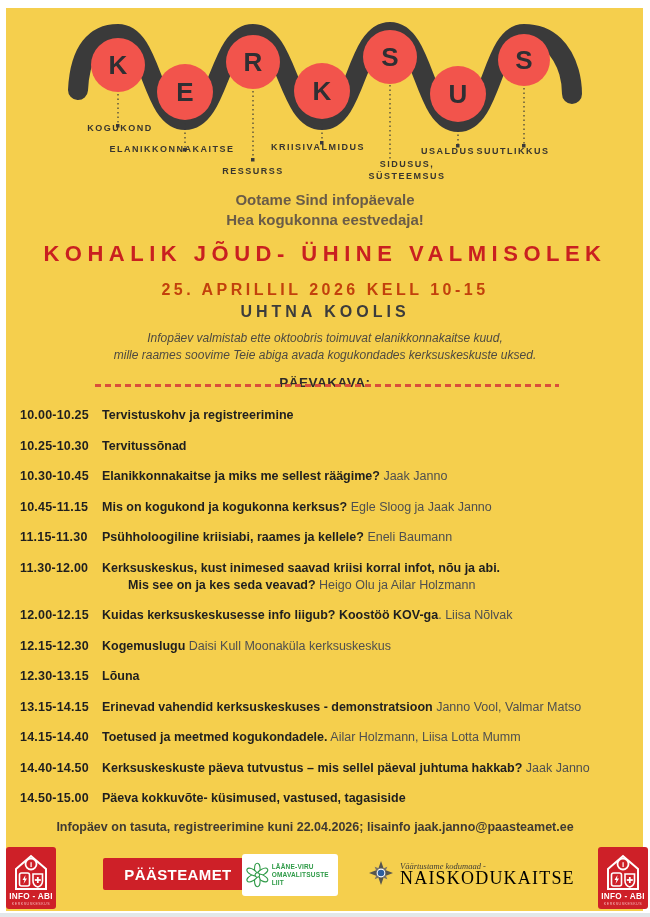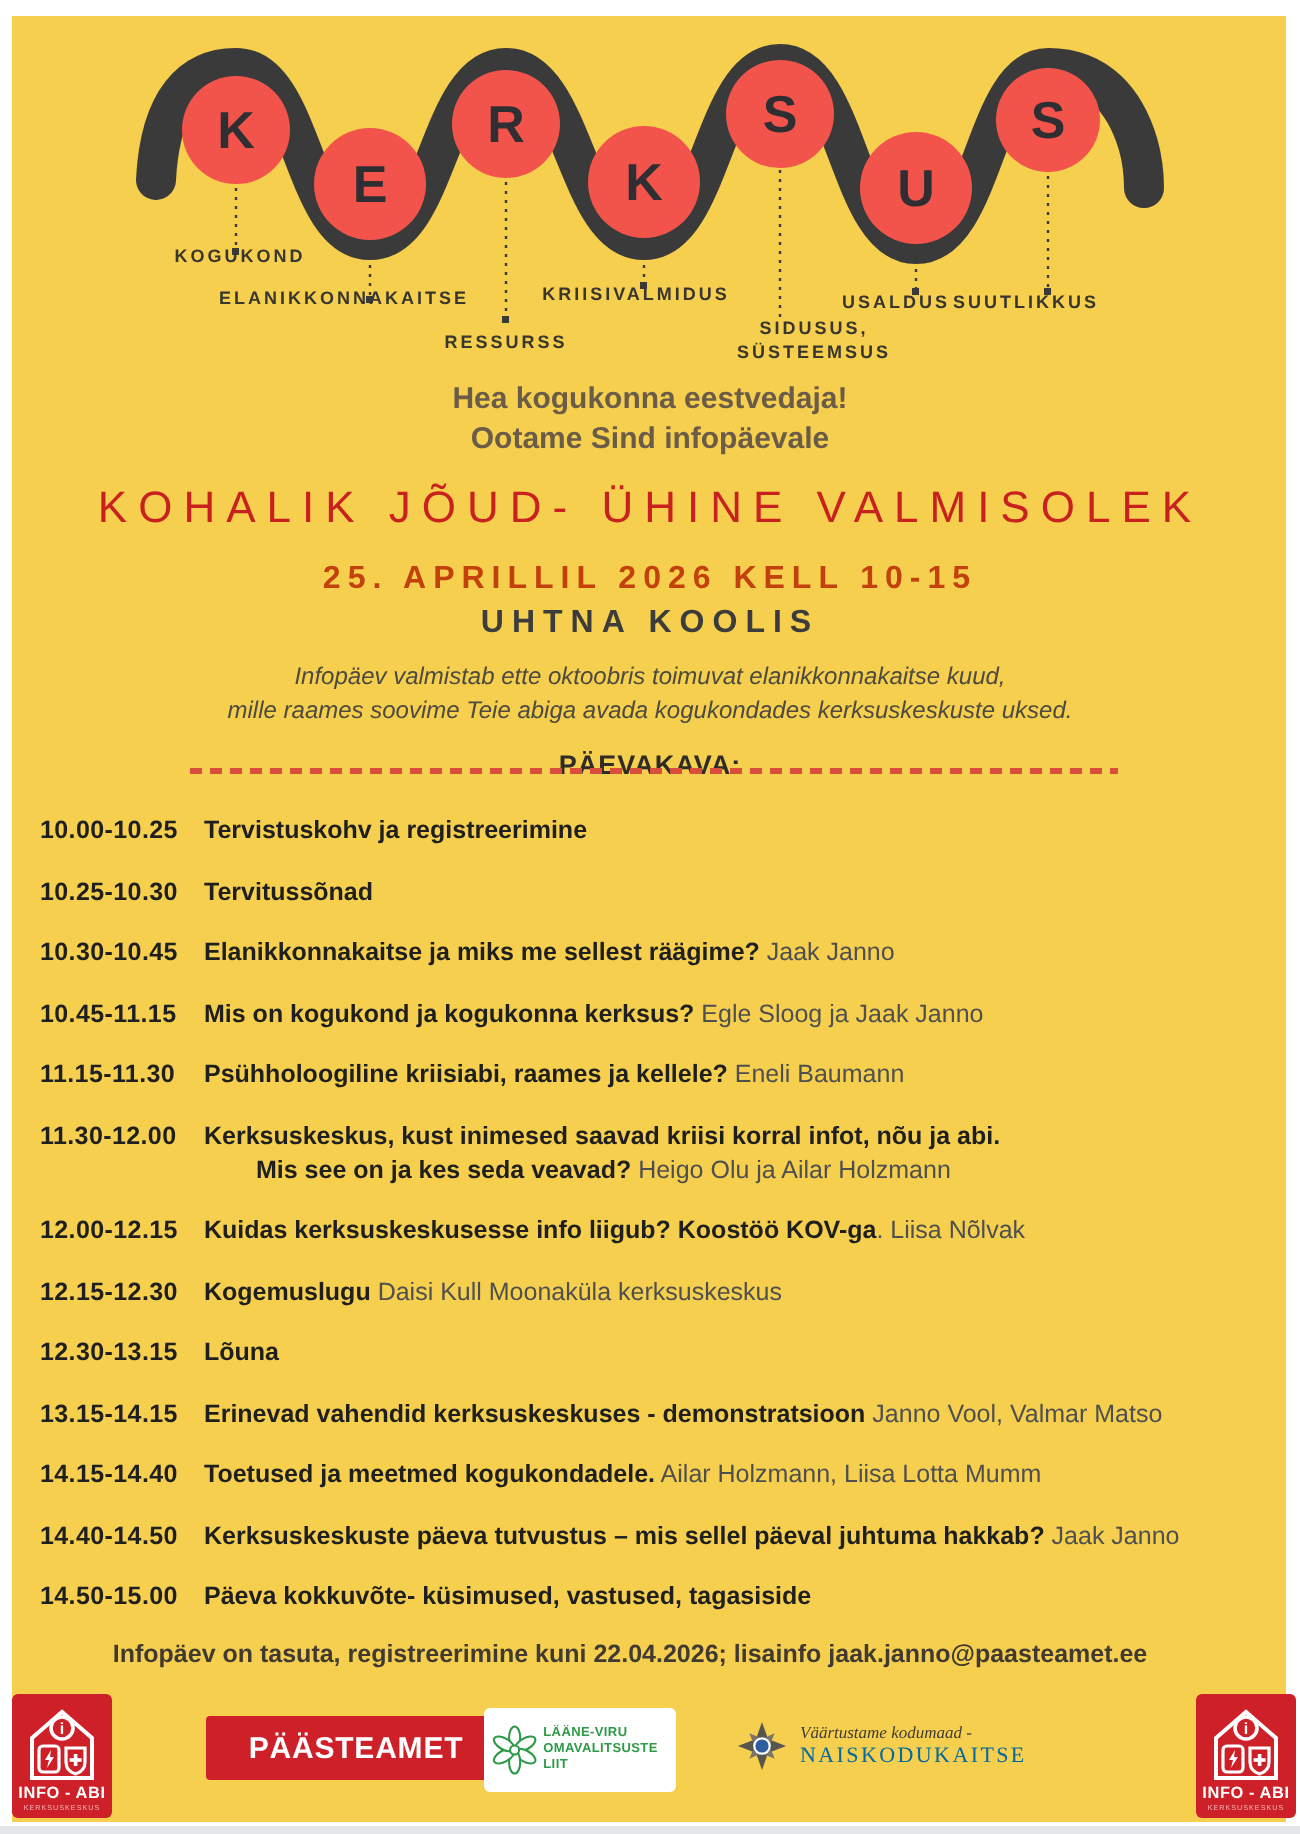--- a/index.html
+++ b/index.html
@@ -9,21 +9,21 @@
   .bottom-strip { position:absolute; left:0; right:0; bottom:0; height:4px; background:#e3e7ea; }
 
   
   .wave-svg { position:absolute; left:0; top:8px; width:650px; height:175px; }
   .wave-label { position:absolute; transform:translateX(-50%); font-size:9px; font-weight:bold;
                 letter-spacing:1.5px; color:#39362F; white-space:nowrap; text-align:center; line-height:12px; }
 
   
   .intro { position:absolute; left:0; top:190px; width:650px; text-align:center; }
   .greet { font-size:15px; font-weight:bold; color:#6A5C48; line-height:20px; }
-  .main-title { margin-top:11px; font-size:22px; font-weight:normal; color:#C92020;
+  .main-title { margin-top:11px; font-size:22px; font-weight:bold; color:#C92020;
                 letter-spacing:5.5px; white-space:nowrap; }
   .date-line { margin-top:14px; font-size:16px; font-weight:bold; color:#c2410c; letter-spacing:3.5px; }
   .venue-line { margin-top:4px; font-size:16px; font-weight:bold; color:#3C3C3C; letter-spacing:4px; }
   .desc { margin-top:9px; font-size:12px; color:#4E4A40; line-height:17px;font-style:italic; }
   .agenda-head { margin-top:11px; font-size:13.5px; font-weight:bold; color:#2F2C28; letter-spacing:0.5px; }
   .dash-line { position:absolute; left:95px; top:384px; width:464px; height:3px;
                background:repeating-linear-gradient(90deg,#D94F3B 0 6px, transparent 6px 10px); }
 
   
   .schedule { position:absolute; left:20px; right:8px; top:407px; }
@@ -43,21 +43,21 @@
   .logo-infoabi.right { left:598px; }
   .logo-paasteamet { position:absolute; left:103px; top:858px; width:150px; height:32px; background:#CE2028;
                      color:#ffffff; font-weight:bold; font-size:15px; letter-spacing:0.4px;
                      display:flex; align-items:center; justify-content:center; border-radius:2px; }
   .logo-laaneviru { position:absolute; left:242px; top:854px; width:96px; height:42px; background:#ffffff;
                     border-radius:3px; display:flex; align-items:center; padding:0 4px; box-sizing:border-box; }
   .lv-text { margin-left:3px; font-size:6.5px; font-weight:bold; color:#2E9A47; line-height:8px; letter-spacing:0.2px; }
   .logo-nkk { position:absolute; left:368px; top:858px; display:flex; align-items:center; }
   .nkk-text { margin-left:6px; }
   .nkk-script { font-family:"Liberation Serif", serif; font-style:italic; font-size:8.5px; color:#3E3C36; line-height:10px; }
-  .nkk-name { font-family:"Liberation Serif", serif; font-size:11px; color:#0369a1; letter-spacing:1.2px; line-height:14px; }
+  .nkk-name { font-family:"Liberation Serif", serif; font-size:18px; color:#000000; letter-spacing:1.2px; line-height:14px; }
 </style>
 </head>
 <body>
 
 <div class="page">
   <div class="poster"></div>
 
   <svg class="wave-svg" viewBox="0 0 650 175">
     <path d="M 78,82 C 80,42 96,26 118,26 C 152,26 151,112 185,112 C 219,112 219,26 253,26
          C 287,26 288,112 322,112 C 356,112 356,24 390,24 C 424,24 424,114 458,114
@@ -106,22 +106,22 @@
   <div class="wave-label" style="left:253px; top:165px;">RESSURSS</div>
   <div class="wave-label" style="left:318px; top:141px;">KRIISIVALMIDUS</div>
   <div class="wave-label" style="left:407px; top:158px;">
     <div>SIDUSUS,</div>
     <div>SÜSTEEMSUS</div>
   </div>
   <div class="wave-label" style="left:448px; top:145px;">USALDUS</div>
   <div class="wave-label" style="left:513px; top:145px;">SUUTLIKKUS</div>
 
   <div class="intro">
+    <div class="greet">Ootame Sind infopäevale</div>
     <div class="greet">Hea kogukonna eestvedaja!</div>
-    <div class="greet">Ootame Sind infopäevale</div>
     <div class="main-title">KOHALIK JÕUD- ÜHINE VALMISOLEK</div>
     <div class="date-line">25. APRILLIL 2026 KELL 10-15</div>
     <div class="venue-line">UHTNA KOOLIS</div>
     <div class="desc">
       <div>Infopäev valmistab ette oktoobris toimuvat elanikkonnakaitse kuud,</div>
       <div>mille raames soovime Teie abiga avada kogukondades kerksuskeskuste uksed.</div>
     </div>
     <div class="agenda-head">PÄEVAKAVA:</div>
   </div>
   <div class="dash-line"></div>

